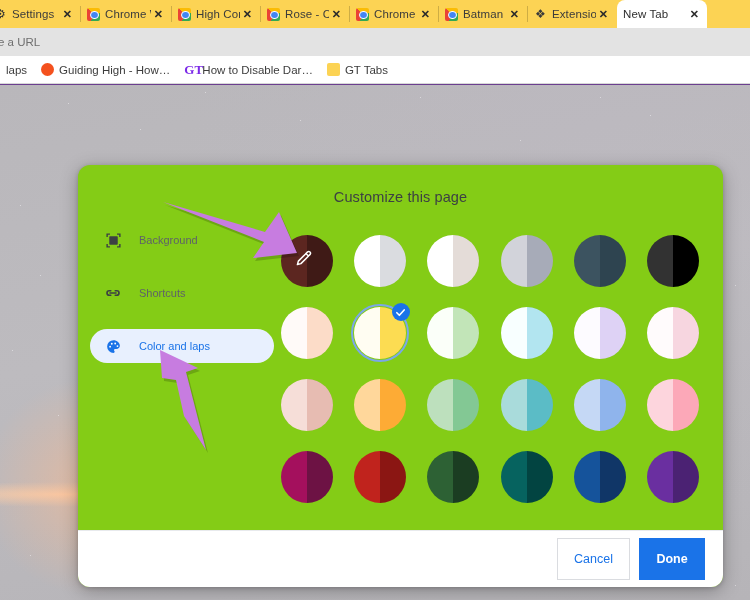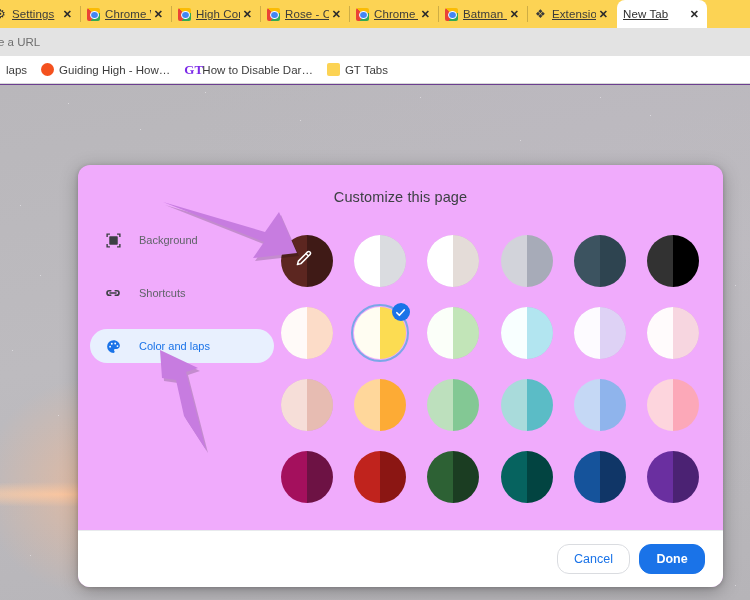--- a/index.html
+++ b/index.html
@@ -69,21 +69,20 @@
     line-height: 13px;
     text-align: center;
   }
   .tab .tab-title {
     font-size: 11.5px;
     color: #3b3b3b;
     white-space: nowrap;
     overflow: hidden;
     flex: 1 1 auto;
     letter-spacing: 0.1px;
-    text-decoration: underline;
   }
   .tab .tab-close {
     font-size: 11px;
     color: #2b2b2b;
     font-weight: bold;
     flex: 0 0 auto;
     padding: 0 6px 0 3px;
     line-height: 1;
     cursor: pointer;
   }
@@ -172,21 +171,21 @@
     opacity: 0.75;
   }
 
   
   .dialog {
     position: absolute;
     left: 78px;
     top: 165px;
     width: 645px;
     height: 422px;
-    background: #f0abfc;
+    background: #84cc16;
     border-radius: 12px;
     box-shadow: 0 4px 18px rgba(0,0,0,0.28), 0 1px 4px rgba(0,0,0,0.18);
     overflow: hidden;
   }
   .dialog-title {
     position: absolute;
     top: 24px;
     left: 0;
     width: 100%;
     text-align: center;
@@ -294,23 +293,23 @@
     width: 100%;
     height: 57px;
     border-top: 1px solid #e8eaed;
     display: flex;
     align-items: center;
     justify-content: flex-end;
     padding-right: 18px;
     background: #fff;
   }
   .btn {
-    height: 30px;
+    height: 42px;
     min-width: 66px;
-    border-radius: 12px;
+    border-radius: 0;
     font-size: 12.5px;
     display: flex;
     align-items: center;
     justify-content: center;
     cursor: pointer;
     padding: 0 16px;
     font-family: "Liberation Sans", sans-serif;
   }
   .btn-cancel {
     background: #fff;

